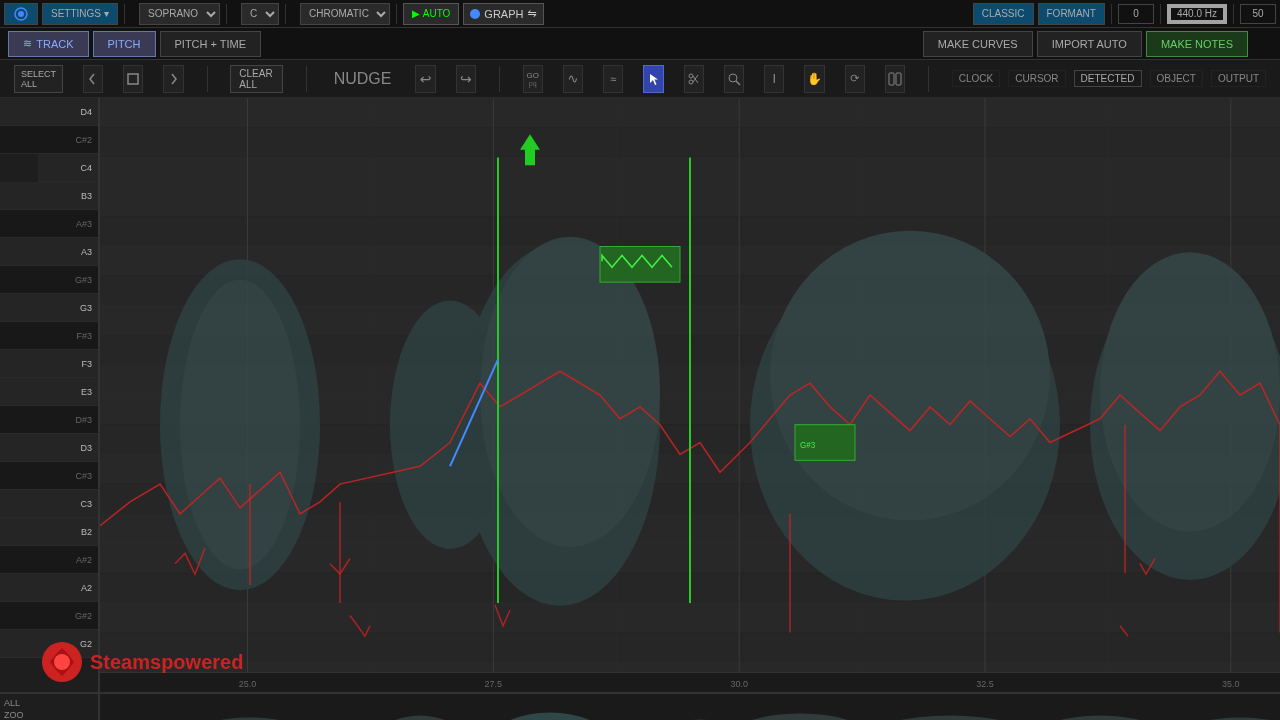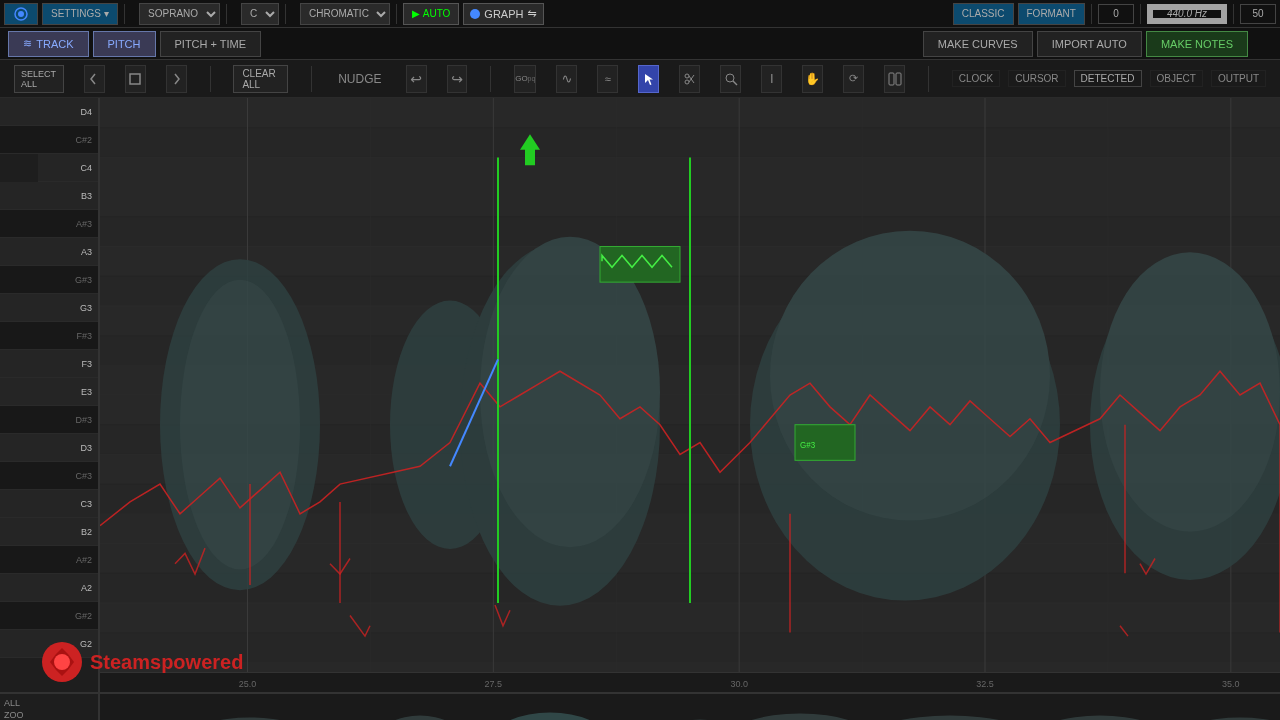--- a/index.html
+++ b/index.html
@@ -67,26 +67,26 @@
       background: #111;
       border: 1px solid #444;
       color: #aaa;
       width: 36px;
       height: 20px;
       text-align: center;
       font-size: 10px;
     }
     .freq-display {
       background: #111;
-      border: 6px solid #a3a3a3;
-      color: #aaa;
-      padding: 1px 14px;
+      border: 4px solid #a3a3a3;
+      color: #aaa;
+      padding: 1px 6px;
       font-size: 10px;
       height: 20px;
-      display: flex; align-items: center; font-style: italic;
+      display: flex; align-items: center;
     }
 
     
     .mode-bar {
       display: flex;
       align-items: center;
       background: #111;
       height: 32px;
       border-bottom: 1px solid #333;
       padding: 0 8px;
@@ -145,21 +145,21 @@
       background: #222;
       border: 1px solid #444;
       color: #aaa;
       padding: 2px 8px;
       font-size: 10px;
       height: 28px;
       cursor: pointer;
     }
     .nudge-label {
       color: #888;
-      font-size: 12px;
+      font-size: 16px;
       padding: 0 4px;
     }
     .toolbar-divider { width: 1px; background: #333; height: 26px; margin: 0 3px; }
     .clock-section { display: flex; gap: 8px; margin-left: auto; }
     .clock-item {
       color: #888;
       font-size: 10px;
       padding: 2px 6px;
       border: 1px solid #222;
     }
@@ -375,21 +375,21 @@
   </div>
   <div class="toolbar-divider"></div>
   <div class="clear-btn">
     <span>CLEAR ALL</span>
   </div>
   <div class="toolbar-divider"></div>
   <span class="nudge-label">NUDGE</span>
   <div class="tool-btn" style="font-size:14px;">↩</div>
   <div class="tool-btn" style="font-size:14px;">↪</div>
   <div class="toolbar-divider"></div>
-  <div class="tool-btn" style="font-size:8px;flex-direction:row;gap:0;">
+  <div class="tool-btn" style="font-size:8px;flex-direction:column;gap:0;">
     <span>GO</span>
     <span style="font-size:7px;color:#666;">pq</span>
   </div>
   <div class="tool-btn" style="font-size:13px;">∿</div>
   <div class="tool-btn" style="font-size:11px;">≈</div>
   <div class="tool-btn active">
     <svg width="14" height="14" viewBox="0 0 14 14">
         <path d="M3 2L3 11L6 8L8 13L9.5 12.5L7.5 7.5L11 7.5Z" fill="#fff"></path>
       </svg>
   </div>

